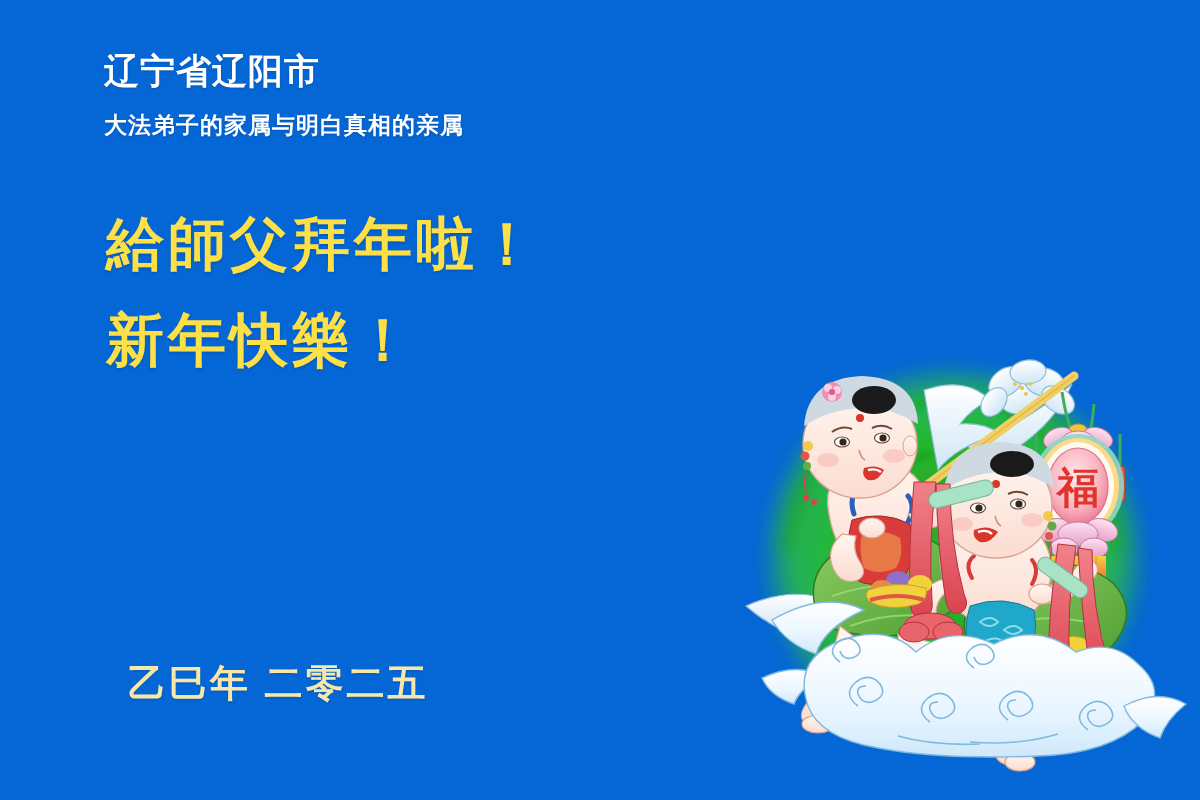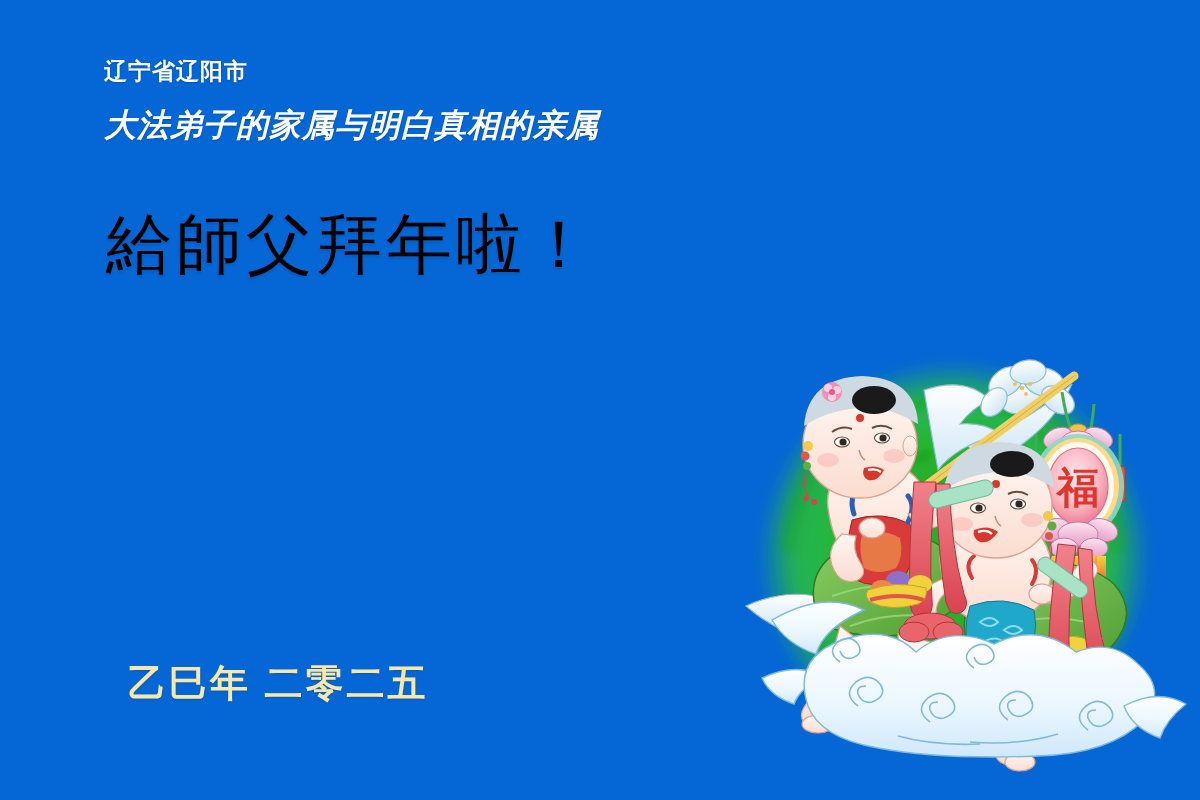--- a/index.html
+++ b/index.html
@@ -19,38 +19,38 @@
   
   .header-block {
     position: absolute;
     left: 104px;
     top: 44px;
     z-index: 40;
   }
   .header-line {
     color: #ffffff;
     font-weight: 700;
-    font-size: 23px;
+    font-size: 35px;
     line-height: 54px;
     letter-spacing: 1px;
     white-space: nowrap;
     text-shadow: 0 1px 2px rgba(0,0,0,0.18);
   }
-  .header-line.l2 { font-size: 32px; font-style: italic; }
+  .header-line.l2 { font-size: 23px; }
 
   .greeting-block {
     position: absolute;
     left: 106px;
     top: 196px;
     z-index: 40;
   }
   .greeting-line {
-    color: #000000;
-    font-weight: 400;
-    font-size: 66px;
+    color: #fde047;
+    font-weight: 700;
+    font-size: 58px;
     line-height: 96px;
     letter-spacing: 4px;
     white-space: nowrap;
     text-shadow: 0 2px 3px rgba(0,0,0,0.12);
   }
 
   .date-block {
     position: absolute;
     left: 108px;
     top: 658px;
@@ -394,19 +394,20 @@
     </svg>
   </div>
 
   <div class="header-block">
     <div class="header-line l1">辽宁省辽阳市</div>
     <div class="header-line l2">大法弟子的家属与明白真相的亲属</div>
   </div>
 
   <div class="greeting-block">
     <div class="greeting-line">給師父拜年啦！</div>
+    <div class="greeting-line">新年快樂！</div>
   </div>
 
   <div class="date-block">
     <div class="date-line">乙巳年 二零二五</div>
   </div>
 
 </div>
 
 </body></html>

